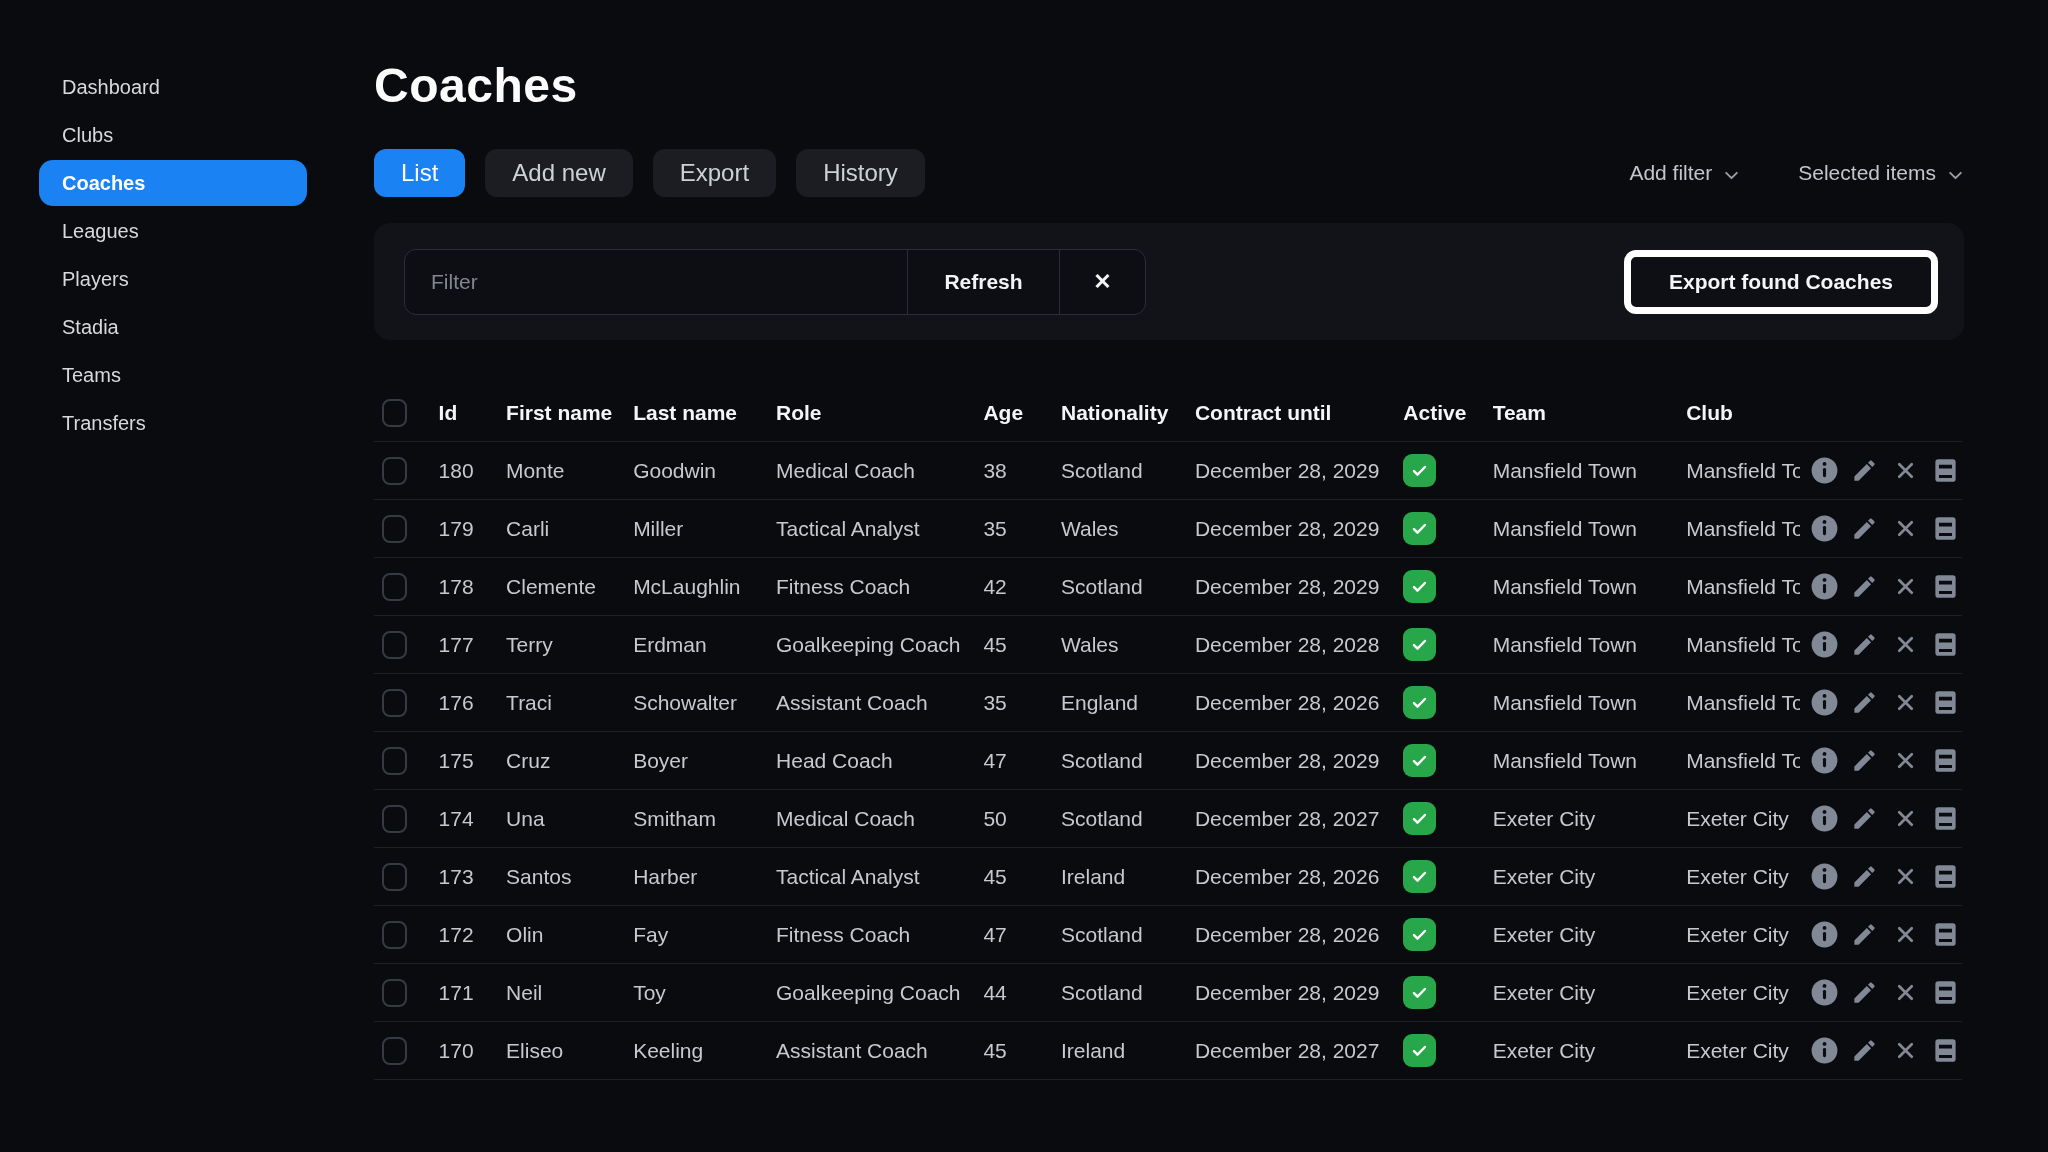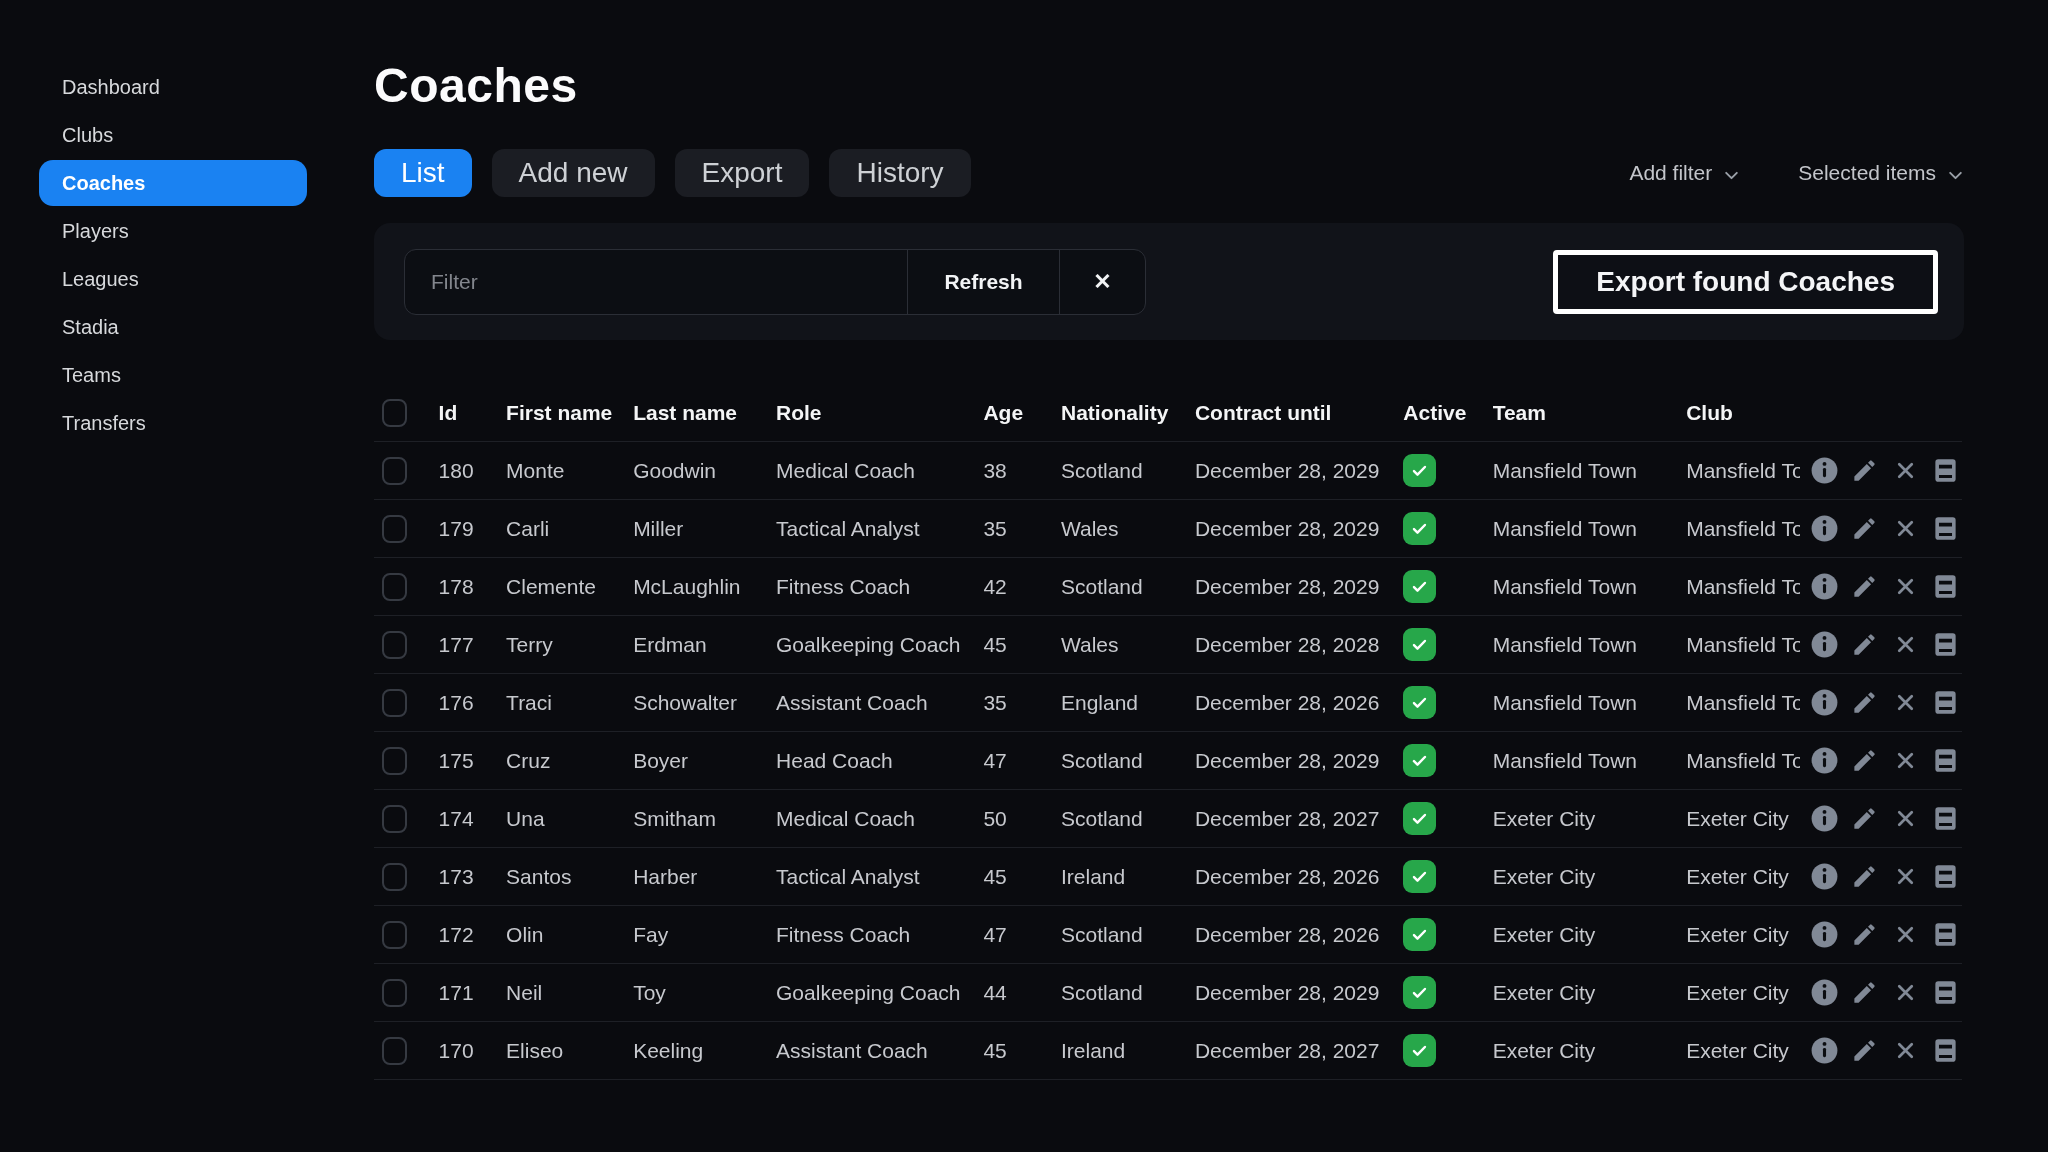--- a/index.html
+++ b/index.html
@@ -22,21 +22,21 @@
   .nav-item.active { background:#1a82f2; color:#ffffff; font-weight:700; }
 
   
   .main { position:absolute; left:374px; top:0; width:1590px; }
   .page-title { margin-top:58px; font-size:48px; font-weight:700; color:#fbfbfc; letter-spacing:.5px; }
 
   .tab-row { display:flex; align-items:center; margin-top:36px; height:48px; }
   .tab {
     display:flex; align-items:center; justify-content:center;
     height:48px; padding:0 27px; margin-right:20px; border-radius:12px;
-    background:#1b1d23; color:#ced1d5; font-size:28px; cursor:pointer; white-space:nowrap;
+    background:#1b1d23; color:#ced1d5; font-size:24px; cursor:pointer; white-space:nowrap;
   }
   .tab.active { background:#1a82f2; color:#ffffff; }
   .tab-spacer { flex:1; }
   .dropdown-trigger {
     display:flex; align-items:center; gap:11px; margin-left:58px;
     font-size:21px; color:#c3c5ca; cursor:pointer; white-space:nowrap;
   }
   .chevron { display:inline-flex; margin-top:4px; }
 
   
@@ -56,23 +56,23 @@
   .filter-input::placeholder { color:#83868d; }
   .group-btn {
     display:flex; align-items:center; justify-content:center;
     border:none; border-left:1px solid #2b2e36; background:transparent;
     color:#f2f3f5; font-size:21px; font-weight:600; cursor:pointer;
     font-family:"Liberation Sans", sans-serif;
   }
   .refresh-btn { width:152px; }
   .clear-btn { width:86px; font-size:22px; }
   .export-btn {
-    height:64px; padding:0 38px; border-radius:4px;
-    border:5px solid #ffffff; background:#0d0f15;
-    color:#f4f5f7; font-size:28px; font-weight:700; cursor:pointer; white-space:nowrap;
+    height:64px; padding:0 38px; border-radius:12px;
+    border:7px solid #ffffff; background:#0d0f15;
+    color:#f4f5f7; font-size:21px; font-weight:700; cursor:pointer; white-space:nowrap;
     font-family:"Liberation Sans", sans-serif;
   }
 
   
   .table { margin-top:44px; width:1588px; }
   .trow {
     display:flex; align-items:center; height:58px;
     border-bottom:1px solid #1e2026; font-size:21px; color:#c7c9ce;
   }
   .trow.thead { color:#f4f5f6; font-weight:700; }
@@ -98,22 +98,22 @@
 </style>
 </head>
 <body>
 
 <div class="app">
 
   <nav class="sidebar" id="sidebar">
       <div class="nav-item ">Dashboard</div>
       <div class="nav-item ">Clubs</div>
       <div class="nav-item active">Coaches</div>
+      <div class="nav-item ">Leagues</div>
       <div class="nav-item ">Players</div>
-      <div class="nav-item ">Leagues</div>
       <div class="nav-item ">Stadia</div>
       <div class="nav-item ">Teams</div>
       <div class="nav-item ">Transfers</div>
     </nav>
 
   <div class="main">
 
     <h1 class="page-title">Coaches</h1>
 
     <div class="tab-row">

